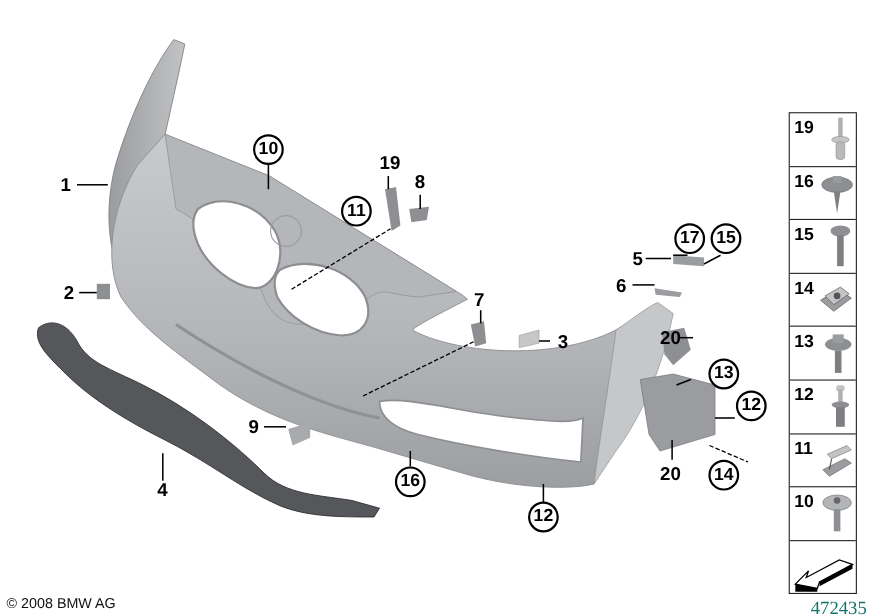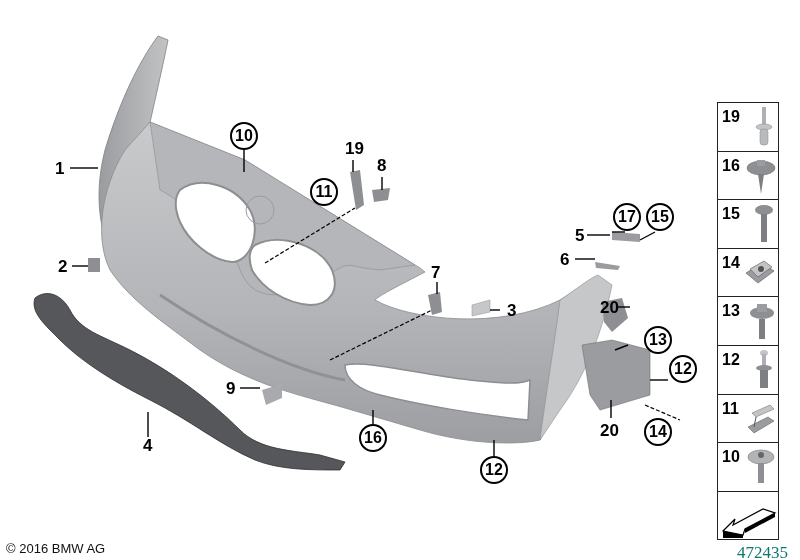--- a/index.html
+++ b/index.html
@@ -180,15 +180,15 @@
     </div>
     <div class="cell" style="top:388.8px;border-bottom:none">
       <svg width="58" height="44" style="right:1px;top:3px">
         <path d="M4,36 L16,24 L14,30 L44,14 L56,18 L26,34 L24,40 Z" fill="#fff" stroke="#000" stroke-width="1.2"></path>
         <path d="M4,36 L24,40 L24,43 L4,43 Z" fill="#000"></path>
         <path d="M26,34 L56,18 L56,22 L26,38 Z" fill="#000"></path>
       </svg>
     </div>
   </div>
 
-  <span class="footer" style="left:6px;top:541px">© 2016 BMW AG</span>
+  <span class="footer" style="left:6px;top:541px">© 2008 BMW AG</span>
   <span class="docnum" style="left:737px;top:543px">472435</span>
 </div>
 
 </body></html>

